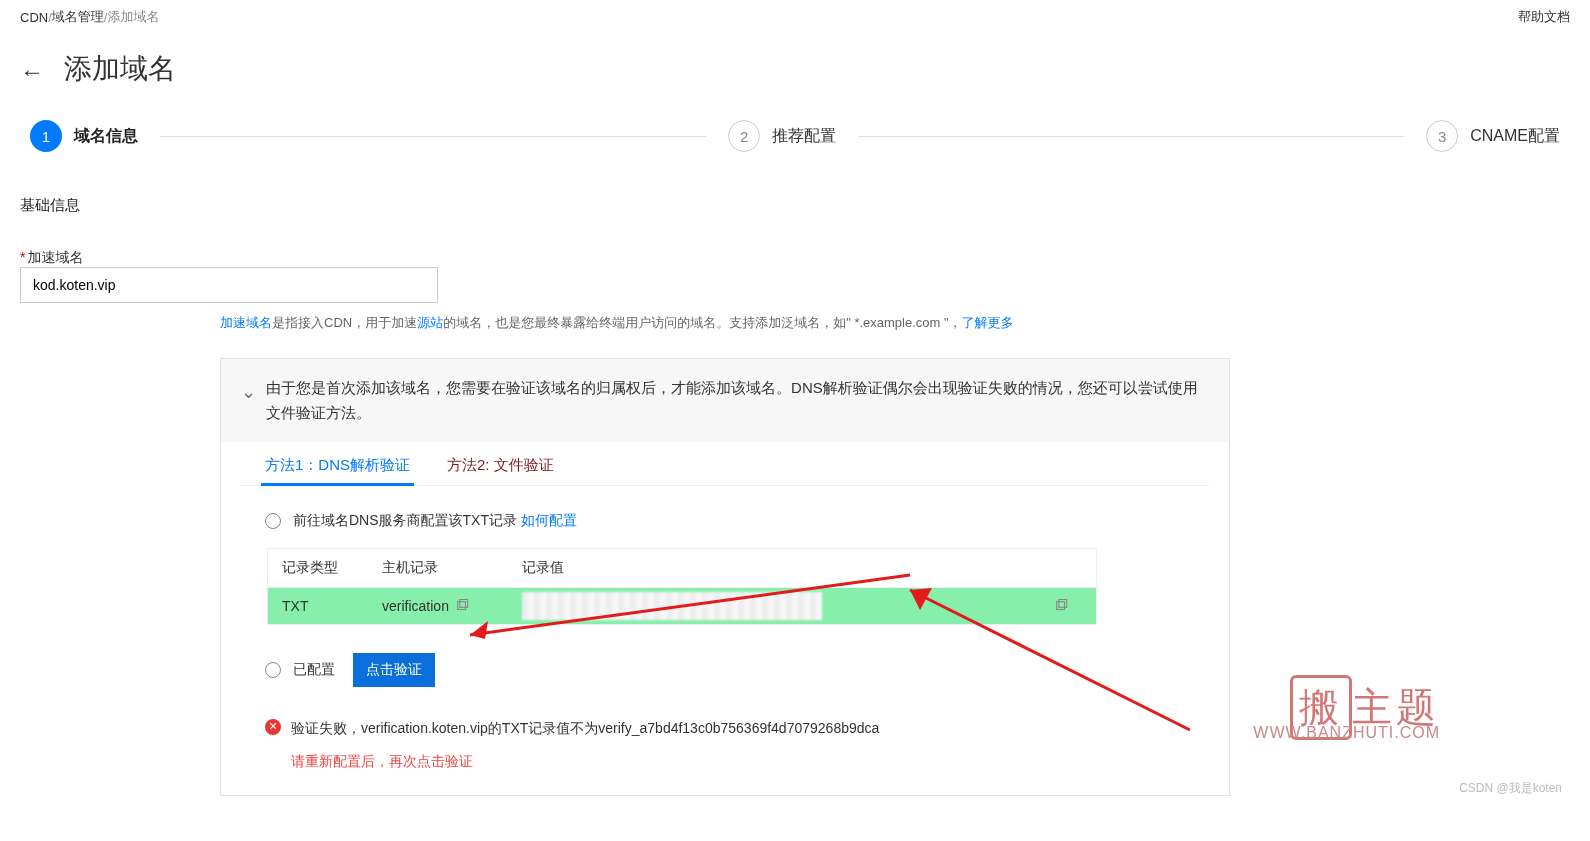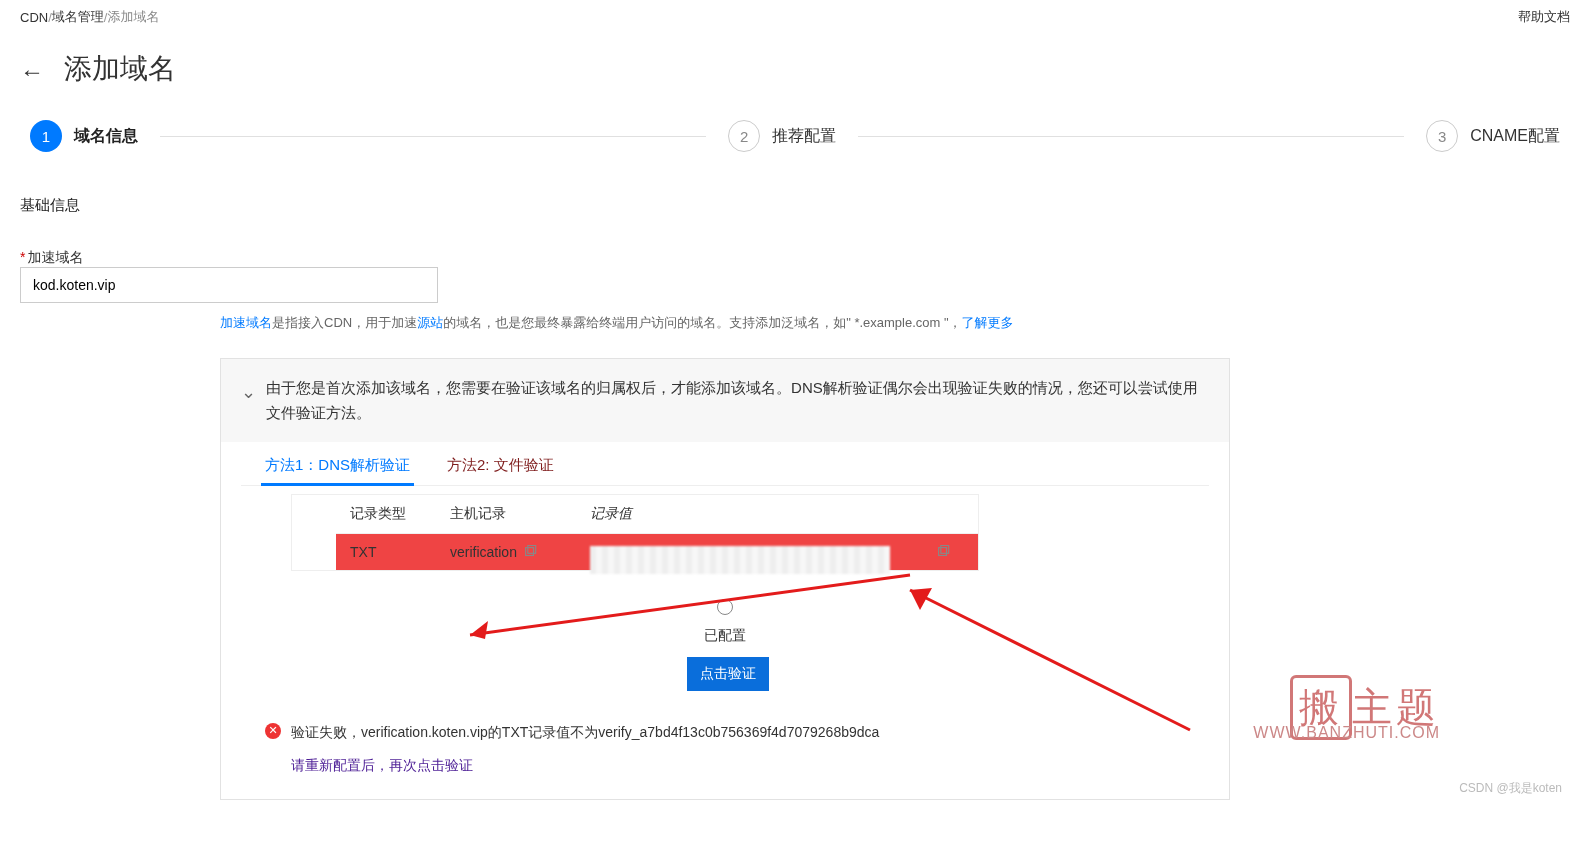--- a/index.html
+++ b/index.html
@@ -28,35 +28,35 @@
   .link { color:#007AFF; }
   .verify-box { margin: 24px 20px 10px 220px; border:1px solid #e2e2e2; background:#fff; width:1010px; }
   .verify-header { display:flex; align-items:flex-start; padding:16px 20px; font-size:15px; color:#333; gap:10px; line-height:1.7; background:#f7f7f7;}
   .verify-header .chev { font-size:18px; color:#666; margin-top:2px;}
   .tabs { display:flex; padding: 6px 20px 0; border-bottom: 1px solid #eee; gap:29px; margin:0 20px;}
   .tab { padding: 8px 4px 10px; font-size:15px; cursor:pointer; position:relative; color:#7f1d1d;}
   .tab.active { color:#007AFF; }
   .tab.active::after { content:""; position:absolute; left:0; right:0; bottom:-1px; height:3px; background:#007AFF; }
   .option-row { display:flex; align-items:center; padding:10px 20px; margin:16px 24px 0; gap:12px; }
   .radio { width:16px; height:16px; border:1.5px solid #888; border-radius:50%; flex-shrink:0; }
-  .dns-table { margin: 8px 0 0 70px; width:688px; border:1px solid #eee;padding-left:44px; }
+  .dns-table { margin: 8px 0 0 46px; width:830px; border:1px solid #eee; }
   .dns-th, .dns-td { display:flex; padding: 10px 14px; font-size:14px; }
   .dns-th { color:#333; background:#fff;}
-  .dns-td { background:#ef4444; border-top:1px solid #f0f0f0; align-items:center;}
+  .dns-td { background:#86efac; border-top:1px solid #f0f0f0; }
   .col1 { width:100px; }
   .col2 { width:140px; display:flex; align-items:center; gap:6px;}
-  .col3 { flex:1; display:flex; align-items:center; gap:6px; position:relative;font-style:italic;}
+  .col3 { flex:1; display:flex; align-items:center; gap:6px; position:relative;}
   .copy-icon { width:14px; height:14px; display:inline-block; }
   .blur-strip { position:absolute; left:0; top:-6px; width:300px; height:28px; background: repeating-linear-gradient(90deg,#eee 0 6px,#f7f7f7 6px 12px); filter:blur(1px);}
   .verify-btn { background:#0A6EDB; color:#fff; border:none; padding:8px 13px; font-size:14px; cursor:pointer; margin-left:6px;}
   .option-row .lbl { font-size:14px; color:#333; }
   .err-row { display:flex; align-items:flex-start; gap:10px; padding: 20px 44px 4px; }
   .err-icon { width:16px; height:16px; border-radius:50%; background:#e33; color:#fff; display:flex; align-items:center; justify-content:center; font-size:11px; flex-shrink:0; margin-top:2px;}
   .err-text { font-size:14px; color:#333; line-height:1.6;}
-  .err-sub { padding: 10px 44px 24px 70px; font-size:14px; color:#4c1d95;}
+  .err-sub { padding: 10px 44px 24px 70px; font-size:14px; color:#ef4444;}
   .arrow { position:absolute; pointer-events:none; }
   .watermark { position:absolute; right:150px; top:675px; font-family: "KaiTi","STKaiti",serif; font-size:40px; color:#b92f2f; opacity:0.65; letter-spacing: 4px; padding-left: 21px;}
   .watermark .box { display:inline-block; border:3px solid #b92f2f; padding:2px 6px; border-radius:6px;}
   .watermark-sub { position:absolute; right:150px; top:724px; font-size:16px; color:#c88; letter-spacing:1px;}
   .csdn-mark { position:absolute; right:28px; top:780px; font-size:12px; color:#bbb;}
   svg.arrow line { stroke:#e31b1b; stroke-width:3; }
   svg.arrow polygon { fill:#e31b1b; }
 </style>
 </head>
 <body>
@@ -107,20 +107,24 @@
 <div class="verify-box" style="position:relative;">
   <div class="verify-header">
     <span class="chev">⌄</span>
     <span>由于您是首次添加该域名，您需要在验证该域名的归属权后，才能添加该域名。DNS解析验证偶尔会出现验证失败的情况，您还可以尝试使用文件验证方法。</span>
   </div>
   <div class="tabs">
     <div class="tab active">方法1：DNS解析验证</div>
     <div class="tab">方法2: 文件验证</div>
   </div>
 
+  <div class="option-row">
+    <span class="radio"></span>
+    <span class="lbl"><span>前往域名DNS服务商配置该TXT记录</span> <span class="link">如何配置</span></span>
+  </div>
 
   <div class="dns-table">
     <div class="dns-th">
       <div class="col1">记录类型</div>
       <div class="col2">主机记录</div>
       <div class="col3">记录值</div>
     </div>
     <div class="dns-td">
       <div class="col1">TXT</div>
       <div class="col2">
@@ -133,21 +137,21 @@
       <div class="col3">
         <div class="blur-strip"></div>
         <span style="position:absolute; right:14px;" class="copy-icon"><svg viewBox="0 0 16 16">
               <rect x="3" y="3" width="9" height="9" fill="none" stroke="#888" stroke-width="1.3"></rect>
               <rect x="5.5" y="0.5" width="9" height="9" fill="none" stroke="#888" stroke-width="1.3"></rect>
             </svg></span>
       </div>
     </div>
   </div>
 
-  <div class="option-row" style="margin-top:18px;flex-direction:column;">
+  <div class="option-row" style="margin-top:18px;">
     <span class="radio"></span>
     <span class="lbl">已配置</span>
     <button class="verify-btn">点击验证</button>
   </div>
 
   <div class="err-row">
     <div class="err-icon">✕</div>
     <div class="err-text">验证失败，verification.koten.vip的TXT记录值不为verify_a7bd4f13c0b756369f4d7079268b9dca</div>
   </div>
   <div class="err-sub">请重新配置后，再次点击验证</div>

